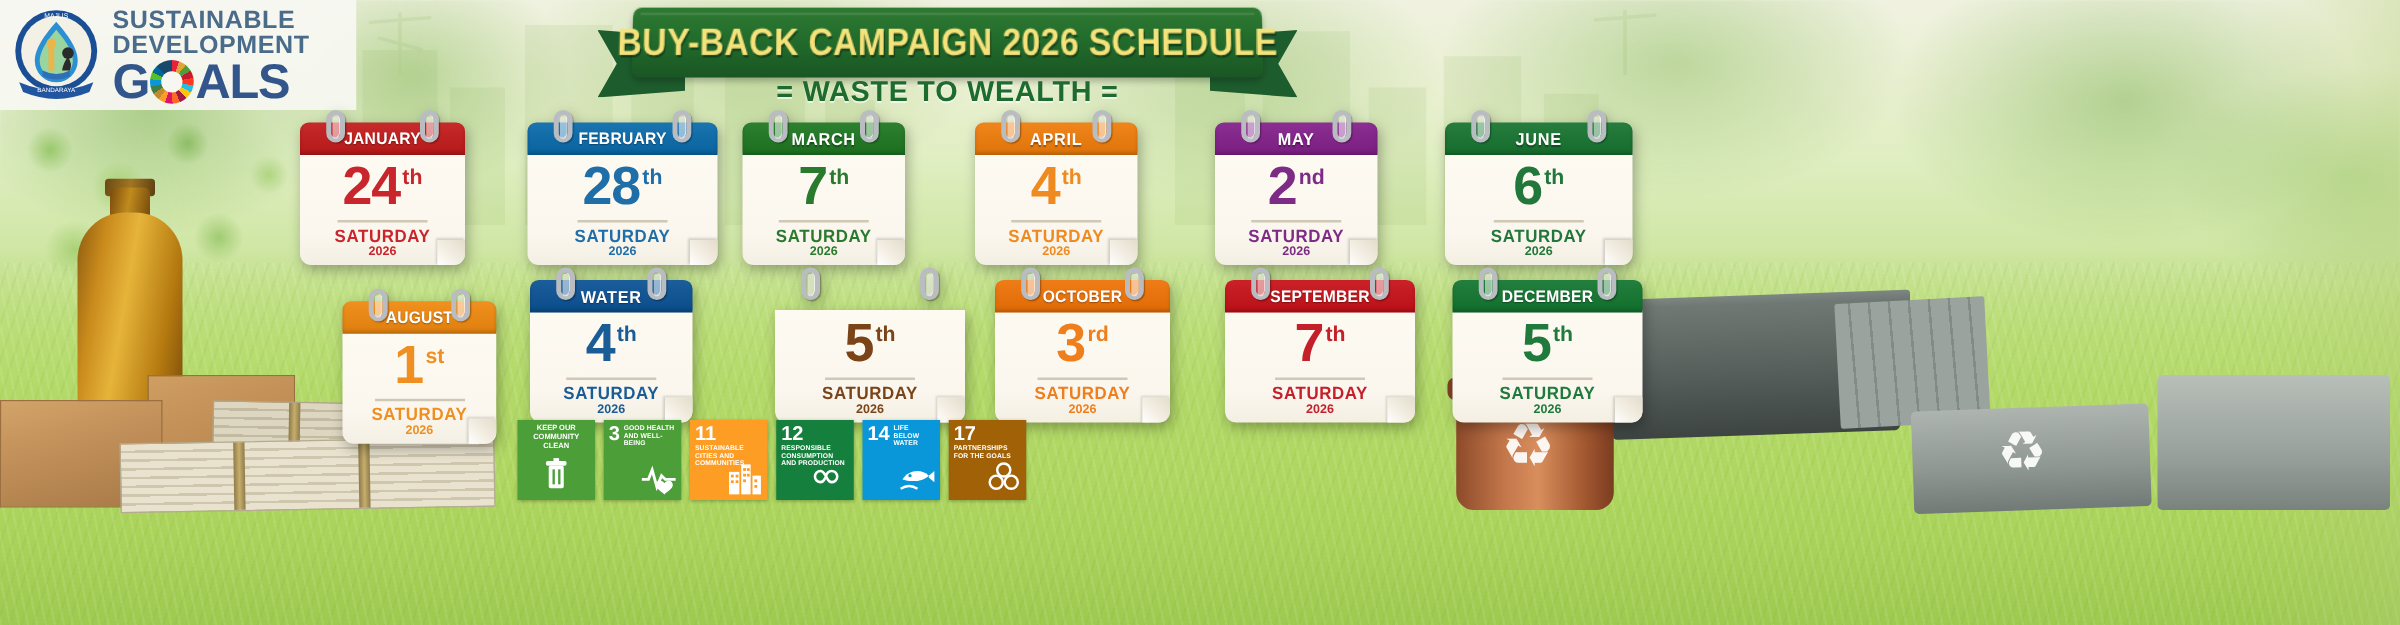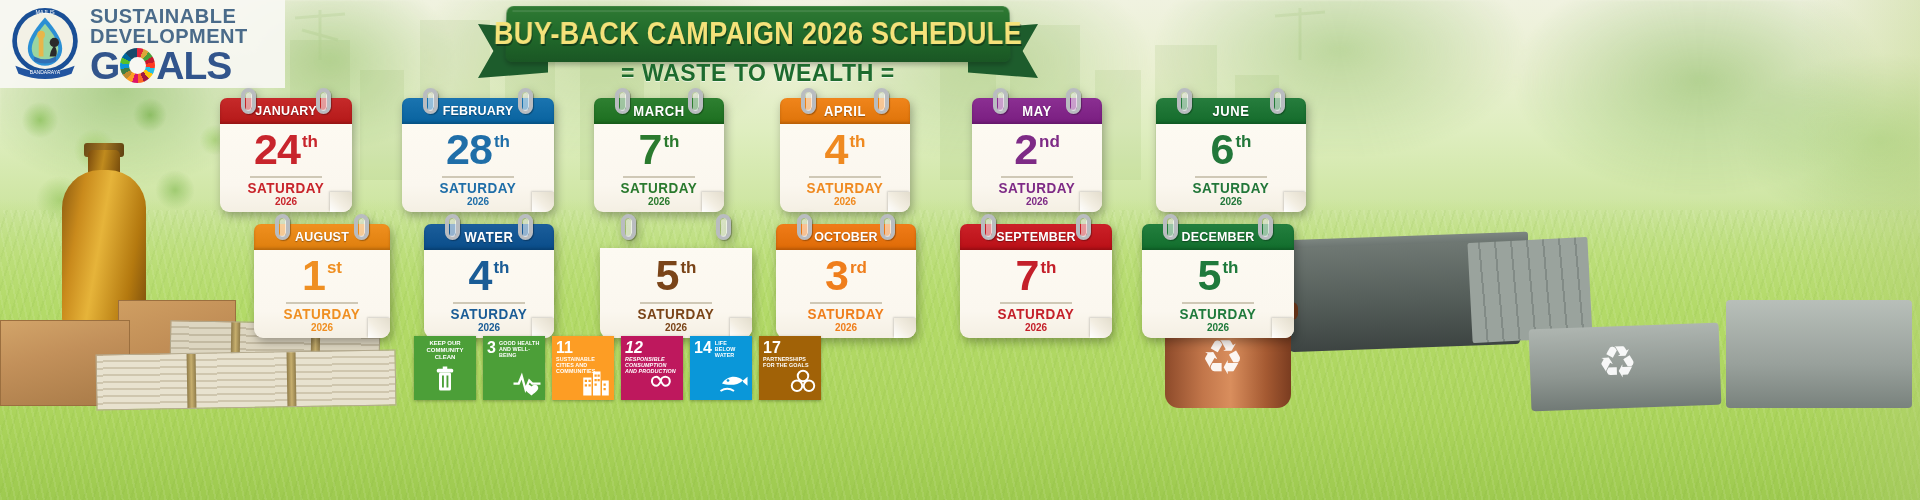--- a/index.html
+++ b/index.html
@@ -168,21 +168,21 @@
     border-radius:7px 7px 0 0;
     display:flex; align-items:center; justify-content:center;
     z-index:3;
     box-shadow:inset 0 -2px 3px rgba(0,0,0,.18);
   }
   .cal .head span {
     font-size:13px; font-weight:bold; color:#ffffff;
     letter-spacing:.6px; text-shadow:0 1px 1px rgba(0,0,0,.35);
     transform:scaleY(1.06);
   }
-  .cal.wide { width:152px; }
+  .cal.wide { width:152px;margin-left:20px; }
   .cal.wide .head span { font-size:12.5px; letter-spacing:.2px; }
   .cal .body {
     position:absolute; left:0; top:24px; width:100%; height:90px;
     background:linear-gradient(to bottom,#fdfaf2 0%,#fbf7ef 70%,#f4efe3 100%);
     border-radius:0 0 9px 9px;
     z-index:2;
     display:flex; flex-direction:column; align-items:center;
     padding-top:6px;
   }
   .cal .body::after {
@@ -506,21 +506,21 @@
         <div class="body">
           <div class="daynum" style="color:#22773a">
             <span class="d">6</span>
             <span class="sfx">th</span>
           </div>
           <div class="rule"></div>
           <div class="dow" style="color:#22773a">SATURDAY</div>
           <div class="yr" style="color:#22773a">2026</div>
         </div>
       </div>
-      <div class="cal wide" style="left: 254px; top: 224px; width: 136px;">
+      <div class="cal wide" style="left: 254px; top: 241px; width: 123px;">
         <div class="ring r1"></div>
         <div class="ring r2"></div>
         <div class="head" style="background:linear-gradient(to bottom,#f0901f,#de7e0d)">
           <span>AUGUST</span>
         </div>
         <div class="body">
           <div class="daynum" style="color:#ef8f22">
             <span class="d">1</span>
             <span class="sfx">st</span>
           </div>
@@ -642,21 +642,21 @@
               <rect x="18" y="10" width="3" height="3"></rect>
               <rect x="22" y="10" width="3" height="3"></rect>
               <rect x="18" y="16" width="3" height="3"></rect>
               <rect x="22" y="16" width="3" height="3"></rect>
               <rect x="18" y="22" width="3" height="3"></rect>
               <rect x="30" y="22" width="3" height="3"></rect>
               <rect x="30" y="28" width="3" height="3"></rect>
             </g>
           </svg></div>
       </div>
-      <div class="badge" style="background: #be185d; font-style: italic;">
+      <div class="badge" style="background: #15803d;">
         <div class="num">12</div>
         <div class="ttl">RESPONSIBLE CONSUMPTION AND PRODUCTION</div>
         <div class="gl"><svg viewBox="0 0 40 40">
             <path d="M10 20a7 7 0 1 1 7 7c-4 0-5-4-7-7-2-3-3-7-7-7a7 7 0 0 0 0 14c4 0 5-4 7-7z" fill="none" stroke="#fff" stroke-width="3.2" transform="translate(6,2) scale(0.85)"></path>
           </svg></div>
       </div>
       <div class="badge" style="background: rgb(10, 151, 217);">
         <div class="num">14</div>
         <div class="ttl">LIFE BELOW WATER</div>
         <div class="gl"><svg viewBox="0 0 40 40">

